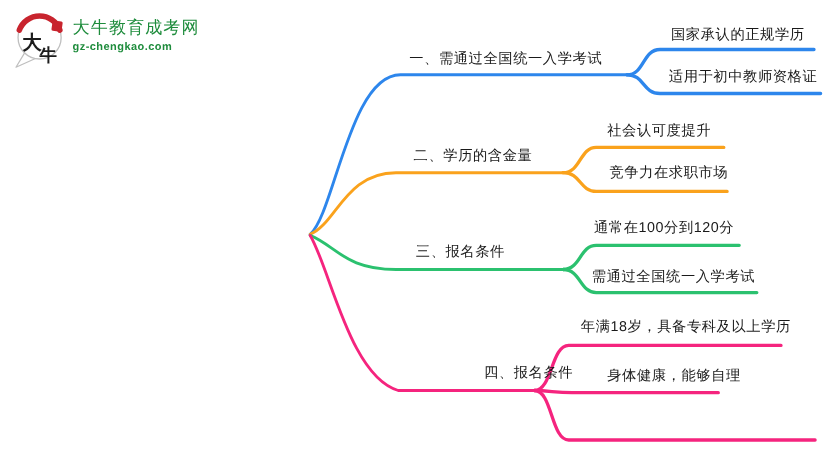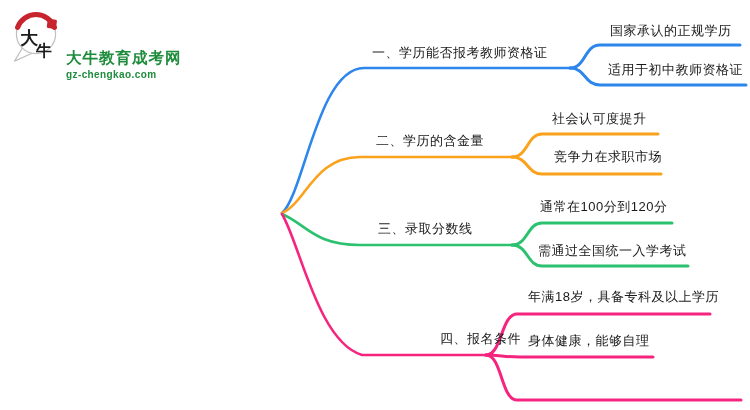--- a/index.html
+++ b/index.html
@@ -10,21 +10,21 @@
   }
   .lines{position:absolute;left:0;top:0;width:750px;height:410px;}
   .lbl{
     position:absolute;white-space:nowrap;font-size:13px;font-weight:500;
     color:#1a1a1a;line-height:16px;letter-spacing:0.5px;
   }
   .root-lbl{font-size:13.5px;font-weight:700;letter-spacing:0.2px;}
   .logo{position:absolute;left:8px;top:6px;width:260px;height:58px;display:flex;align-items:flex-start;cursor:pointer;}
   .logo-badge{width:56px;height:58px;flex:0 0 auto;}
   .logo-text{margin-left:2px;padding-top:11px;}
-  .brand{font-size:15.5px;font-weight:700;letter-spacing:1px;line-height:18px;margin-top:32px;}
+  .brand{font-size:15.5px;font-weight:400;letter-spacing:1px;line-height:18px;}
   .domain{font-size:10px;font-weight:700;letter-spacing:0.4px;line-height:15px;}
 </style>
 </head>
 <body>
 
 <div class="stage">
 
   <div class="logo">
     <svg class="logo-badge" viewBox="0 0 60 62">
       <path d="M16,44 L7,59 L27,50 Z" fill="#ffffff" stroke="#bfbfbf" stroke-width="1.2" stroke-linejoin="round"></path>
@@ -62,29 +62,29 @@
 
     <g fill="none" stroke-linecap="round">
       <path d="M282,214 C300,244 318,342 362,355 L486,355" stroke-width="2.6" stroke="#f5247e"></path>
       <path d="M486,355 C502,355 501,314 517,314 L710,314" stroke-width="3" stroke="#f5247e"></path>
       <path d="M486,355 C500,355 504,357 520,357 L653,357" stroke-width="3" stroke="#f5247e"></path>
       <path d="M486,355 C502,355 501,400 517,400 L741,400" stroke-width="3" stroke="#f5247e"></path>
     </g>
   </svg>
 
 
-  <div class="lbl" style="left:372px;top:45px;">一、学历能否报考教师资格证</div>
+  <div class="lbl" style="left:372px;top:45px;">一、需通过全国统一入学考试</div>
   <div class="lbl" style="left:610px;top:23px;">国家承认的正规学历</div>
   <div class="lbl" style="left:376px;top:133px;">二、学历的含金量</div>
 
   <div class="lbl" style="left:608px;top:62px;">适用于初中教师资格证</div>
   <div class="lbl" style="left:552px;top:111px;">社会认可度提升</div>
   <div class="lbl" style="left:554px;top:149px;">竞争力在求职市场</div>
 
-  <div class="lbl" style="left:378px;top:221px;">三、录取分数线</div>
+  <div class="lbl" style="left:378px;top:221px;">三、报名条件</div>
   <div class="lbl" style="left:540px;top:199px;">通常在100分到120分</div>
   <div class="lbl" style="left:538px;top:243px;">需通过全国统一入学考试</div>
 
   <div class="lbl" style="left:404px;top:331px;margin-left:36px;">四、报名条件</div>
   <div class="lbl" style="left:528px;top:289px;">年满18岁，具备专科及以上学历</div>
-  <div class="lbl" style="left:528px;top:333px;">身体健康，能够自理</div>
+  <div class="lbl" style="left:552px;top:333px;">身体健康，能够自理</div>
 
 </div>
 
 </body></html>

